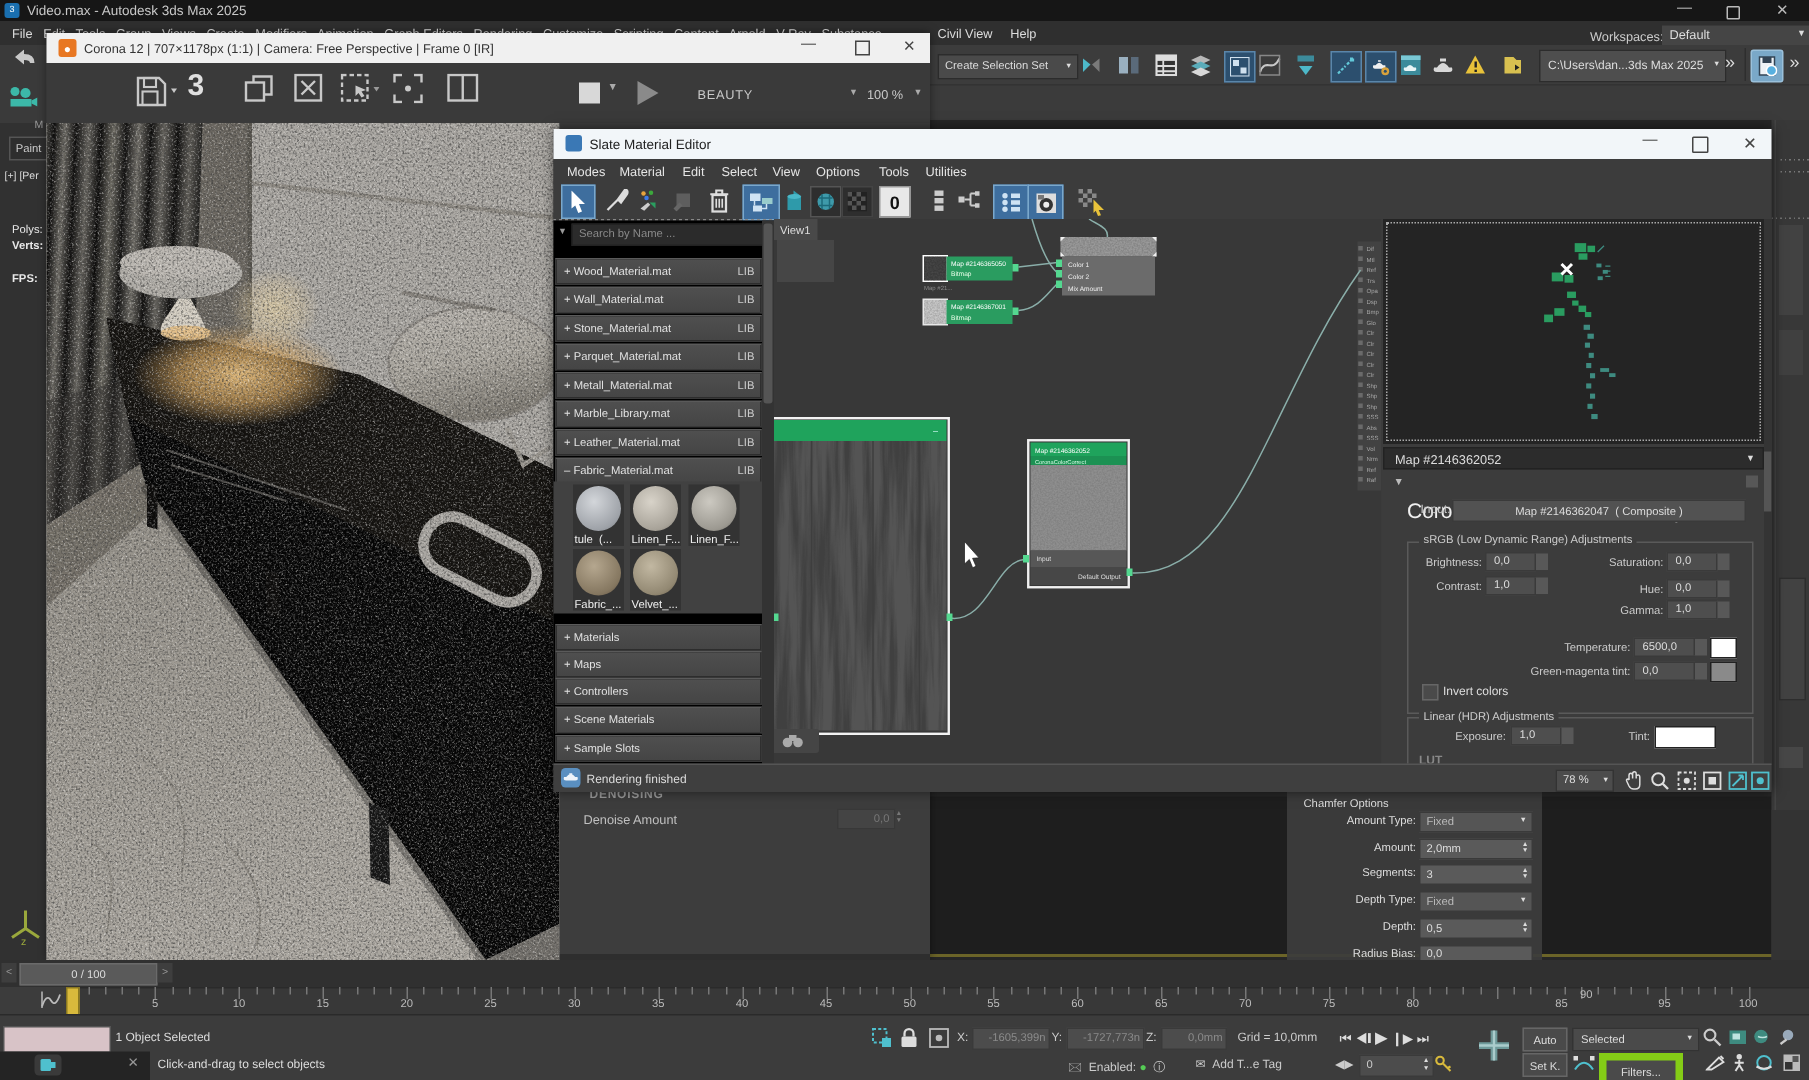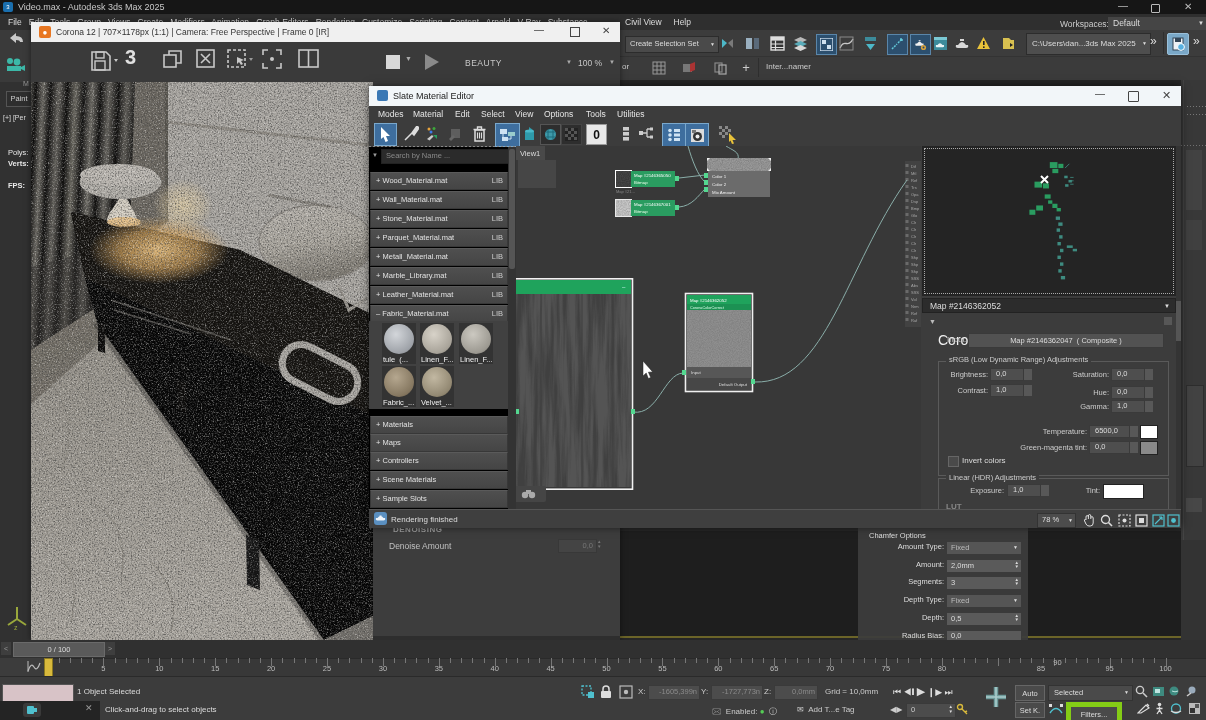--- a/index.html
+++ b/index.html
@@ -124,44 +124,20 @@
         <svg width="14" height="14" viewBox="0 0 14 14">
           <rect x="2" y="1" width="10" height="12" fill="#eef2f6" stroke="#345" stroke-width="1"></rect>
           <rect x="4" y="1" width="6" height="4" fill="#345"></rect>
           <circle cx="10" cy="10" r="3.4" fill="#58b0e0" stroke="#fff" stroke-width="1"></circle>
         </svg>
       </div>
   <div class="a nw" style="left:573px;top:4px;color:#ddd;font-size:12px">»</div>
 </div>
 
 <div class="a" style="left:0;top:56px;width:1206px;height:24px;background:#3b3b3b;border-top:1px solid #333"></div>
-<div id="tb2" class="a" style="left:620px;top:56px;width:586px;height:24px">
-  <div class="a nw" style="left:2px;top:6px;font-size:8px;color:#ccc">or</div>
-  <div class="a ctr" style="left:30px;top:3px;width:17px;height:17px">
-        <svg width="14" height="14" viewBox="0 0 14 14">
-          <rect x="1" y="1" width="12" height="12" fill="none" stroke="#999" stroke-width="1"></rect>
-          <path d="M1 5 h12 M1 9 h12 M5 1 v12 M9 1 v12" stroke="#999" stroke-width="1"></path>
-        </svg>
-      </div>
-  <div class="a ctr" style="left:60px;top:3px;width:17px;height:17px">
-        <svg width="14" height="14" viewBox="0 0 14 14">
-          <rect x="1" y="3" width="9" height="8" fill="#777"></rect>
-          <path d="M8 3 l5 -2 v8 l-5 2 Z" fill="#a33"></path>
-        </svg>
-      </div>
-  <div class="a ctr" style="left:92px;top:3px;width:17px;height:17px">
-        <svg width="14" height="14" viewBox="0 0 14 14">
-          <rect x="1" y="2" width="7" height="9" fill="none" stroke="#888" stroke-width="1.2"></rect>
-          <rect x="5" y="4" width="7" height="9" fill="none" stroke="#aaa" stroke-width="1.2"></rect>
-        </svg>
-      </div>
-  <div class="a nw ctr" style="left:118px;top:3px;width:16px;height:16px;color:#ccc;font-size:13px">+</div>
-  <div class="a" style="left:138px;top:2px;width:1px;height:19px;background:#2e2e2e"></div>
-  <div class="a nw" style="left:146px;top:6px;font-size:8px;color:#ccc">Inter...namer</div>
-</div>
 
 <div class="a" style="left:0;top:80px;width:1206px;height:560px;background:#262626"></div>
 <div class="a" style="left:0;top:80px;width:31px;height:560px;background:#313131"></div>
 <div id="leftstrip" class="a" style="left:0;top:30px;width:31px;height:610px">
   <div class="a" style="left:0;top:0;width:31px;height:52px;background:#3a3a3a"></div>
   <div class="a" style="left:8px;top:3px"><svg width="18" height="15" viewBox="0 0 18 15">
           <path d="M15 9 q0 -6 -7 -6 l0 -3 -6 5 6 5 0 -3 q4 0 4 2 Z" fill="#c8c8c8"></path>
         </svg></div>
   <div class="a" style="left:5px;top:26px"><svg width="20" height="16" viewBox="0 0 20 16">
           <circle cx="5" cy="5" r="3" fill="#3cb8a8"></circle>

